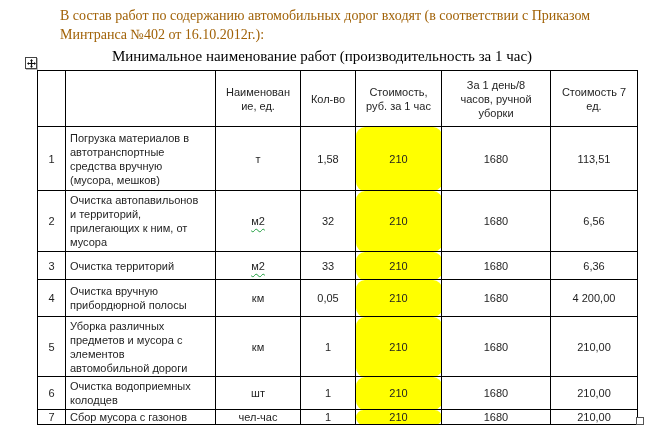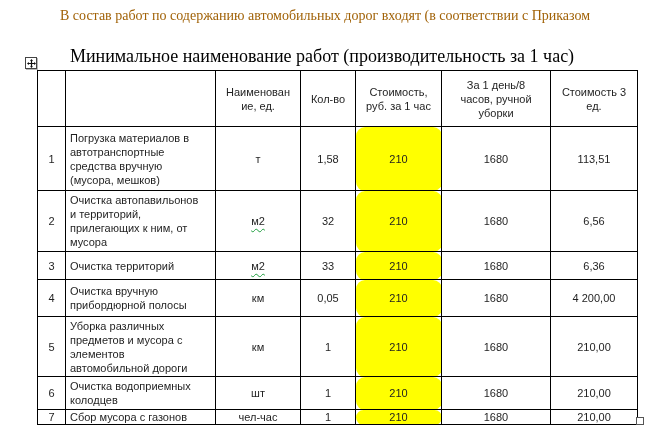--- a/index.html
+++ b/index.html
@@ -8,21 +8,21 @@
     font-family:"Liberation Sans",sans-serif;overflow:hidden;
   }
   
   .intro{
     position:absolute;left:60px;top:6px;width:540px;
     font-family:"Liberation Serif",serif;font-size:14px;line-height:19px;color:#a16207;
   }
   
   .table-title{
     position:absolute;left:22px;top:47px;width:600px;text-align:center;
-    font-family:"Liberation Serif",serif;font-size:18px;line-height:18px;color:#000;
+    font-family:"Liberation Serif",serif;font-size:15px;line-height:18px;color:#000;
   }
   
   .move-handle{
     position:absolute;left:25px;top:57px;width:12px;height:12px;
     background:#fff;border:1px solid #444;box-shadow:1px 1px 0 rgba(0,0,0,.28);
     display:flex;align-items:center;justify-content:center;box-sizing:border-box;
   }
   
   .resize-handle{
     position:absolute;left:636px;top:417px;width:6px;height:6px;
@@ -56,20 +56,21 @@
   .wavy-red{
     text-decoration-style:wavy;
     text-decoration-color:var(--wr,#e00000);text-decoration-thickness:1px;text-underline-offset:3px;
   }
 </style>
 </head>
 <body>
 
 <div class="intro">
   <div>В состав работ по содержанию автомобильных дорог входят (в соответствии с Приказом</div>
+  <div>Минтранса №402 от 16.10.2012г.):</div>
 </div>
 
 <div class="table-title">Минимальное наименование работ (производительность за 1 час)</div>
 
 <div class="move-handle">
   <span style="display:flex;">
     <svg width="9" height="9" viewBox="0 0 12 12" aria-hidden="true">
       <path d="M6 0 L8 2.5 H6.8 V5.2 H9.5 V4 L12 6 L9.5 8 V6.8 H6.8 V9.5 H8 L6 12 L4 9.5 H5.2 V6.8 H2.5 V8 L0 6 L2.5 4 V5.2 H5.2 V2.5 H4 Z" fill="#111"></path>
     </svg>
   </span>
@@ -90,21 +91,21 @@
       <th></th>
       <th></th>
       <th>Наименован
 ие, ед.</th>
       <th>Кол-во</th>
       <th>Стоимость,
 руб. за 1 час</th>
       <th>За 1 день/8
 часов, ручной
 уборки</th>
-      <th>Стоимость 3
+      <th>Стоимость 7
 ед.</th>
     </tr>
   </thead>
   <tbody>
       <tr>
         <td>1</td>
         <td class="name-cell">Погрузка материалов в
 автотранспортные
 средства вручную
 (мусора, мешков)</td>

